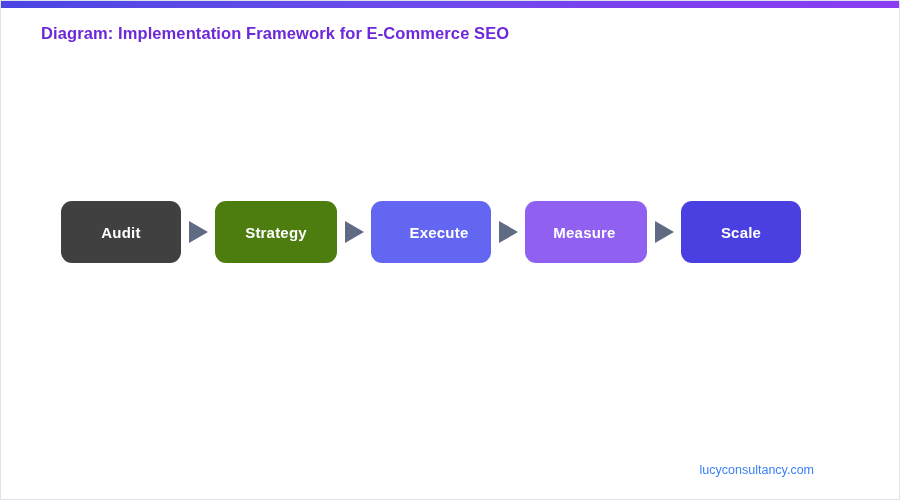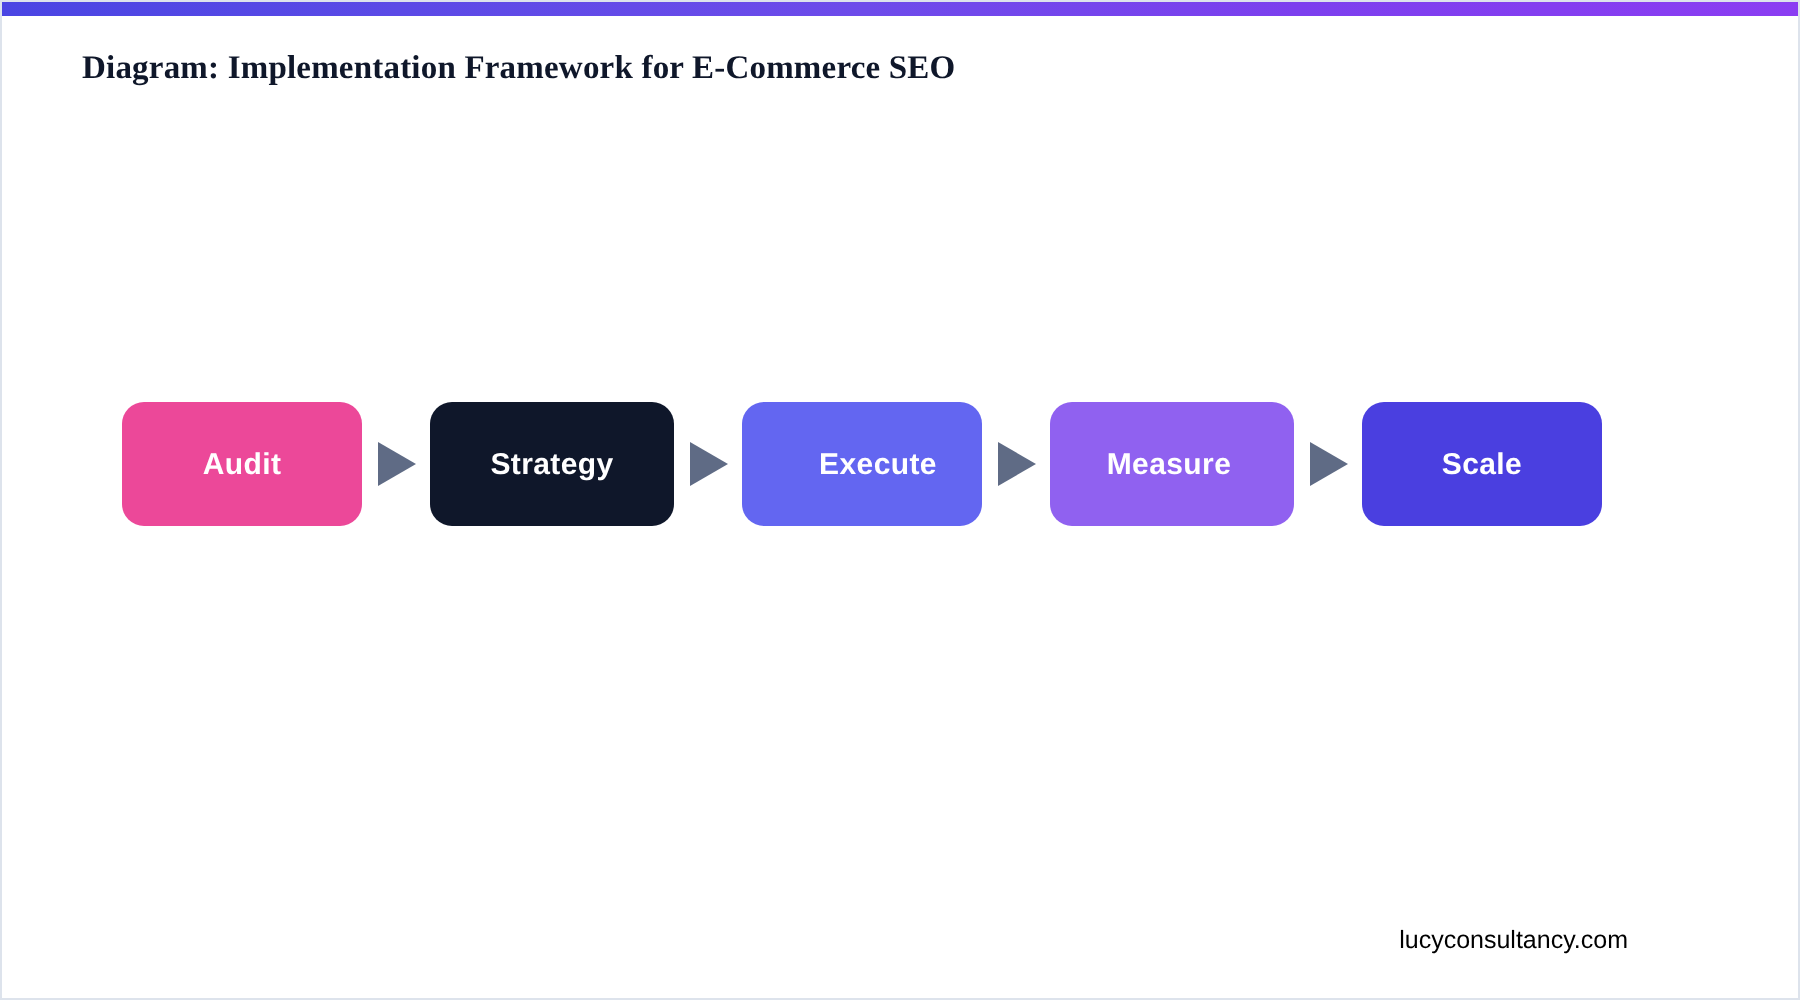--- a/index.html
+++ b/index.html
@@ -33,24 +33,23 @@
     height: 7px;
     background: linear-gradient(90deg, #4a45e3 0%, #5b4ae6 22%, #6d4bea 48%, #7c3fee 72%, #8b3df2 100%);
   }
 
   .title {
     position: absolute;
     left: 40px;
     top: 23px;
     font-size: 16.5px;
     font-weight: bold;
-    color: #0f172a;
+    color: #6d28d9;
     letter-spacing: 0.1px;
     white-space: nowrap;
-    font-family: Liberation Serif, serif;
   }
 
   
   .flow {
     position: absolute;
     left: 60px;
     top: 200px;
     display: flex;
     align-items: center;
     height: 62px;
@@ -90,44 +89,44 @@
     border-top: 11px solid transparent;
     border-bottom: 11px solid transparent;
     border-left: 19px solid #5f6b85;
   }
 
   .footer {
     position: absolute;
     right: 85px;
     bottom: 22px;
     font-size: 12.5px;
-    color: #000000;
+    color: #3b82f6;
     white-space: nowrap;
   }
 </style>
 </head>
 <body>
 
 <div class="canvas">
 
   <div class="accent-bar"></div>
 
   <div class="title">Diagram: Implementation Framework for E-Commerce SEO</div>
 
   <div class="flow">
 
-    <div class="node n0" style="background: #ec4899;">
+    <div class="node n0" style="background: #404040;">
       <span>Audit</span>
     </div>
 
     <div class="arrow">
       <span class="tri" style="border-left-color: rgb(95, 107, 133);"></span>
     </div>
 
-    <div class="node n1" style="background: #0f172a;">
+    <div class="node n1" style="background: #4d7c0f;">
       <span>Strategy</span>
     </div>
 
     <div class="arrow">
       <span class="tri" style="border-left-color: rgb(95, 107, 133);"></span>
     </div>
 
     <div class="node n2" style="background: rgb(99, 102, 241); padding-left: 30px;">
       <span>Execute</span>
     </div>

